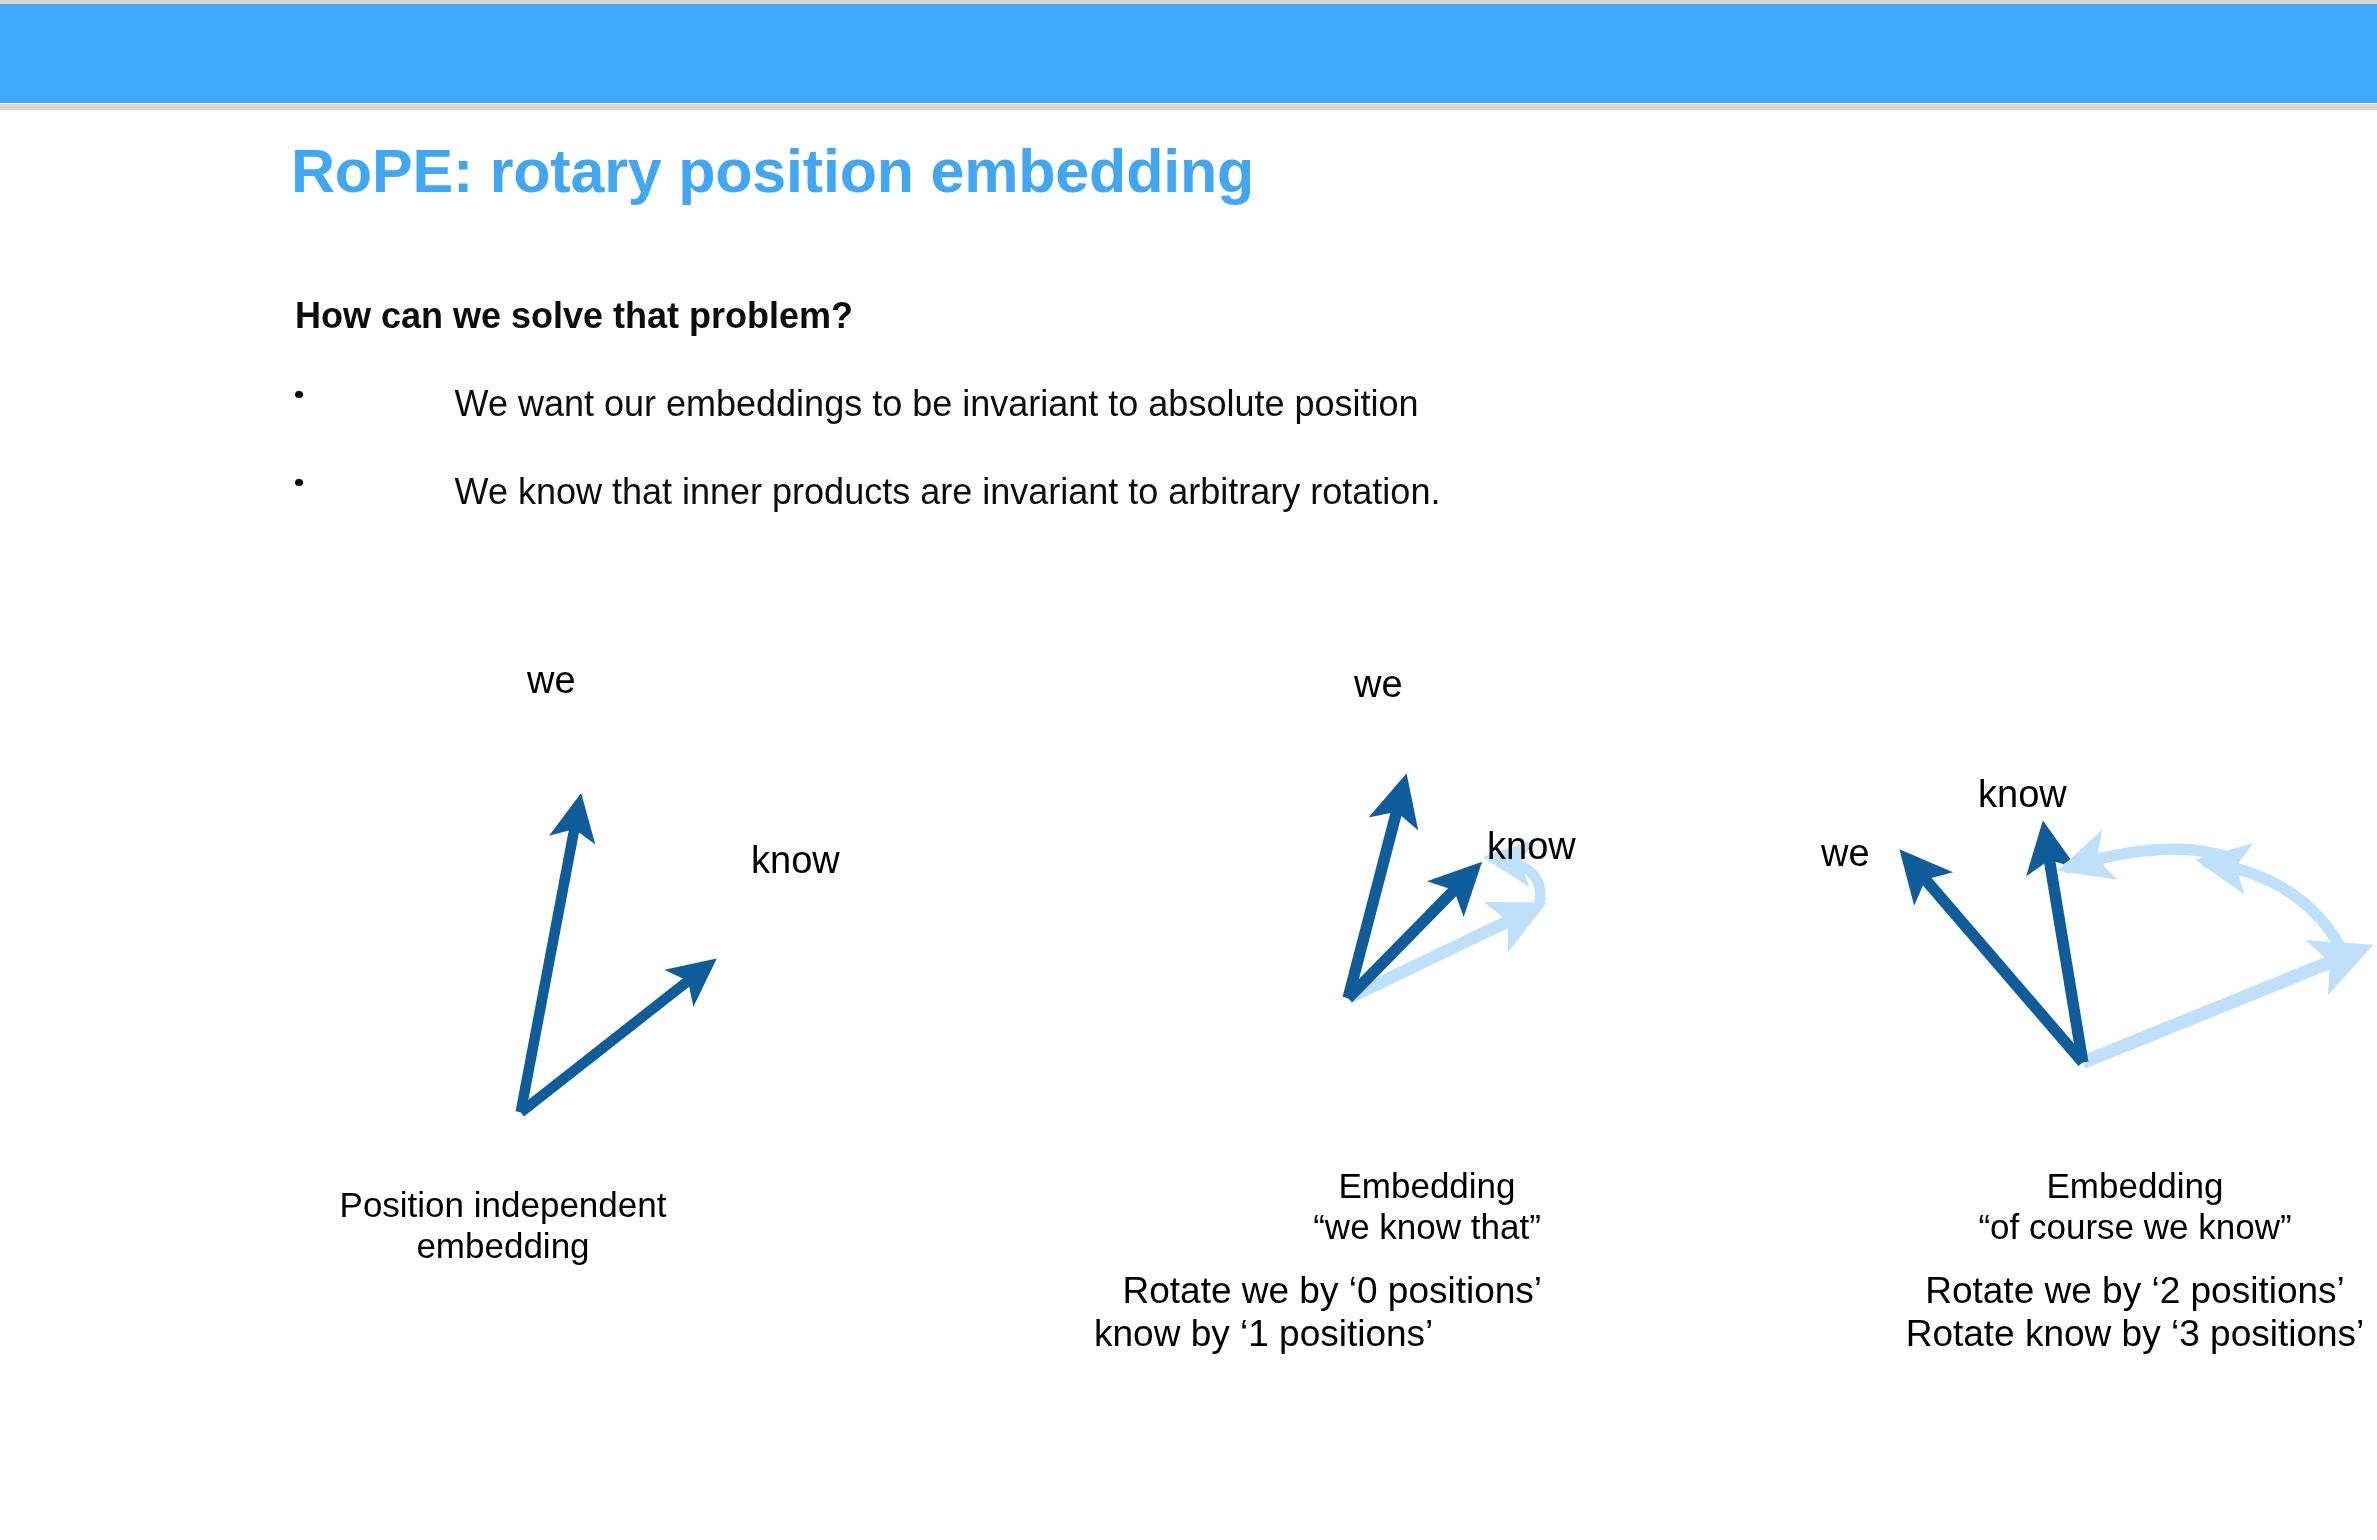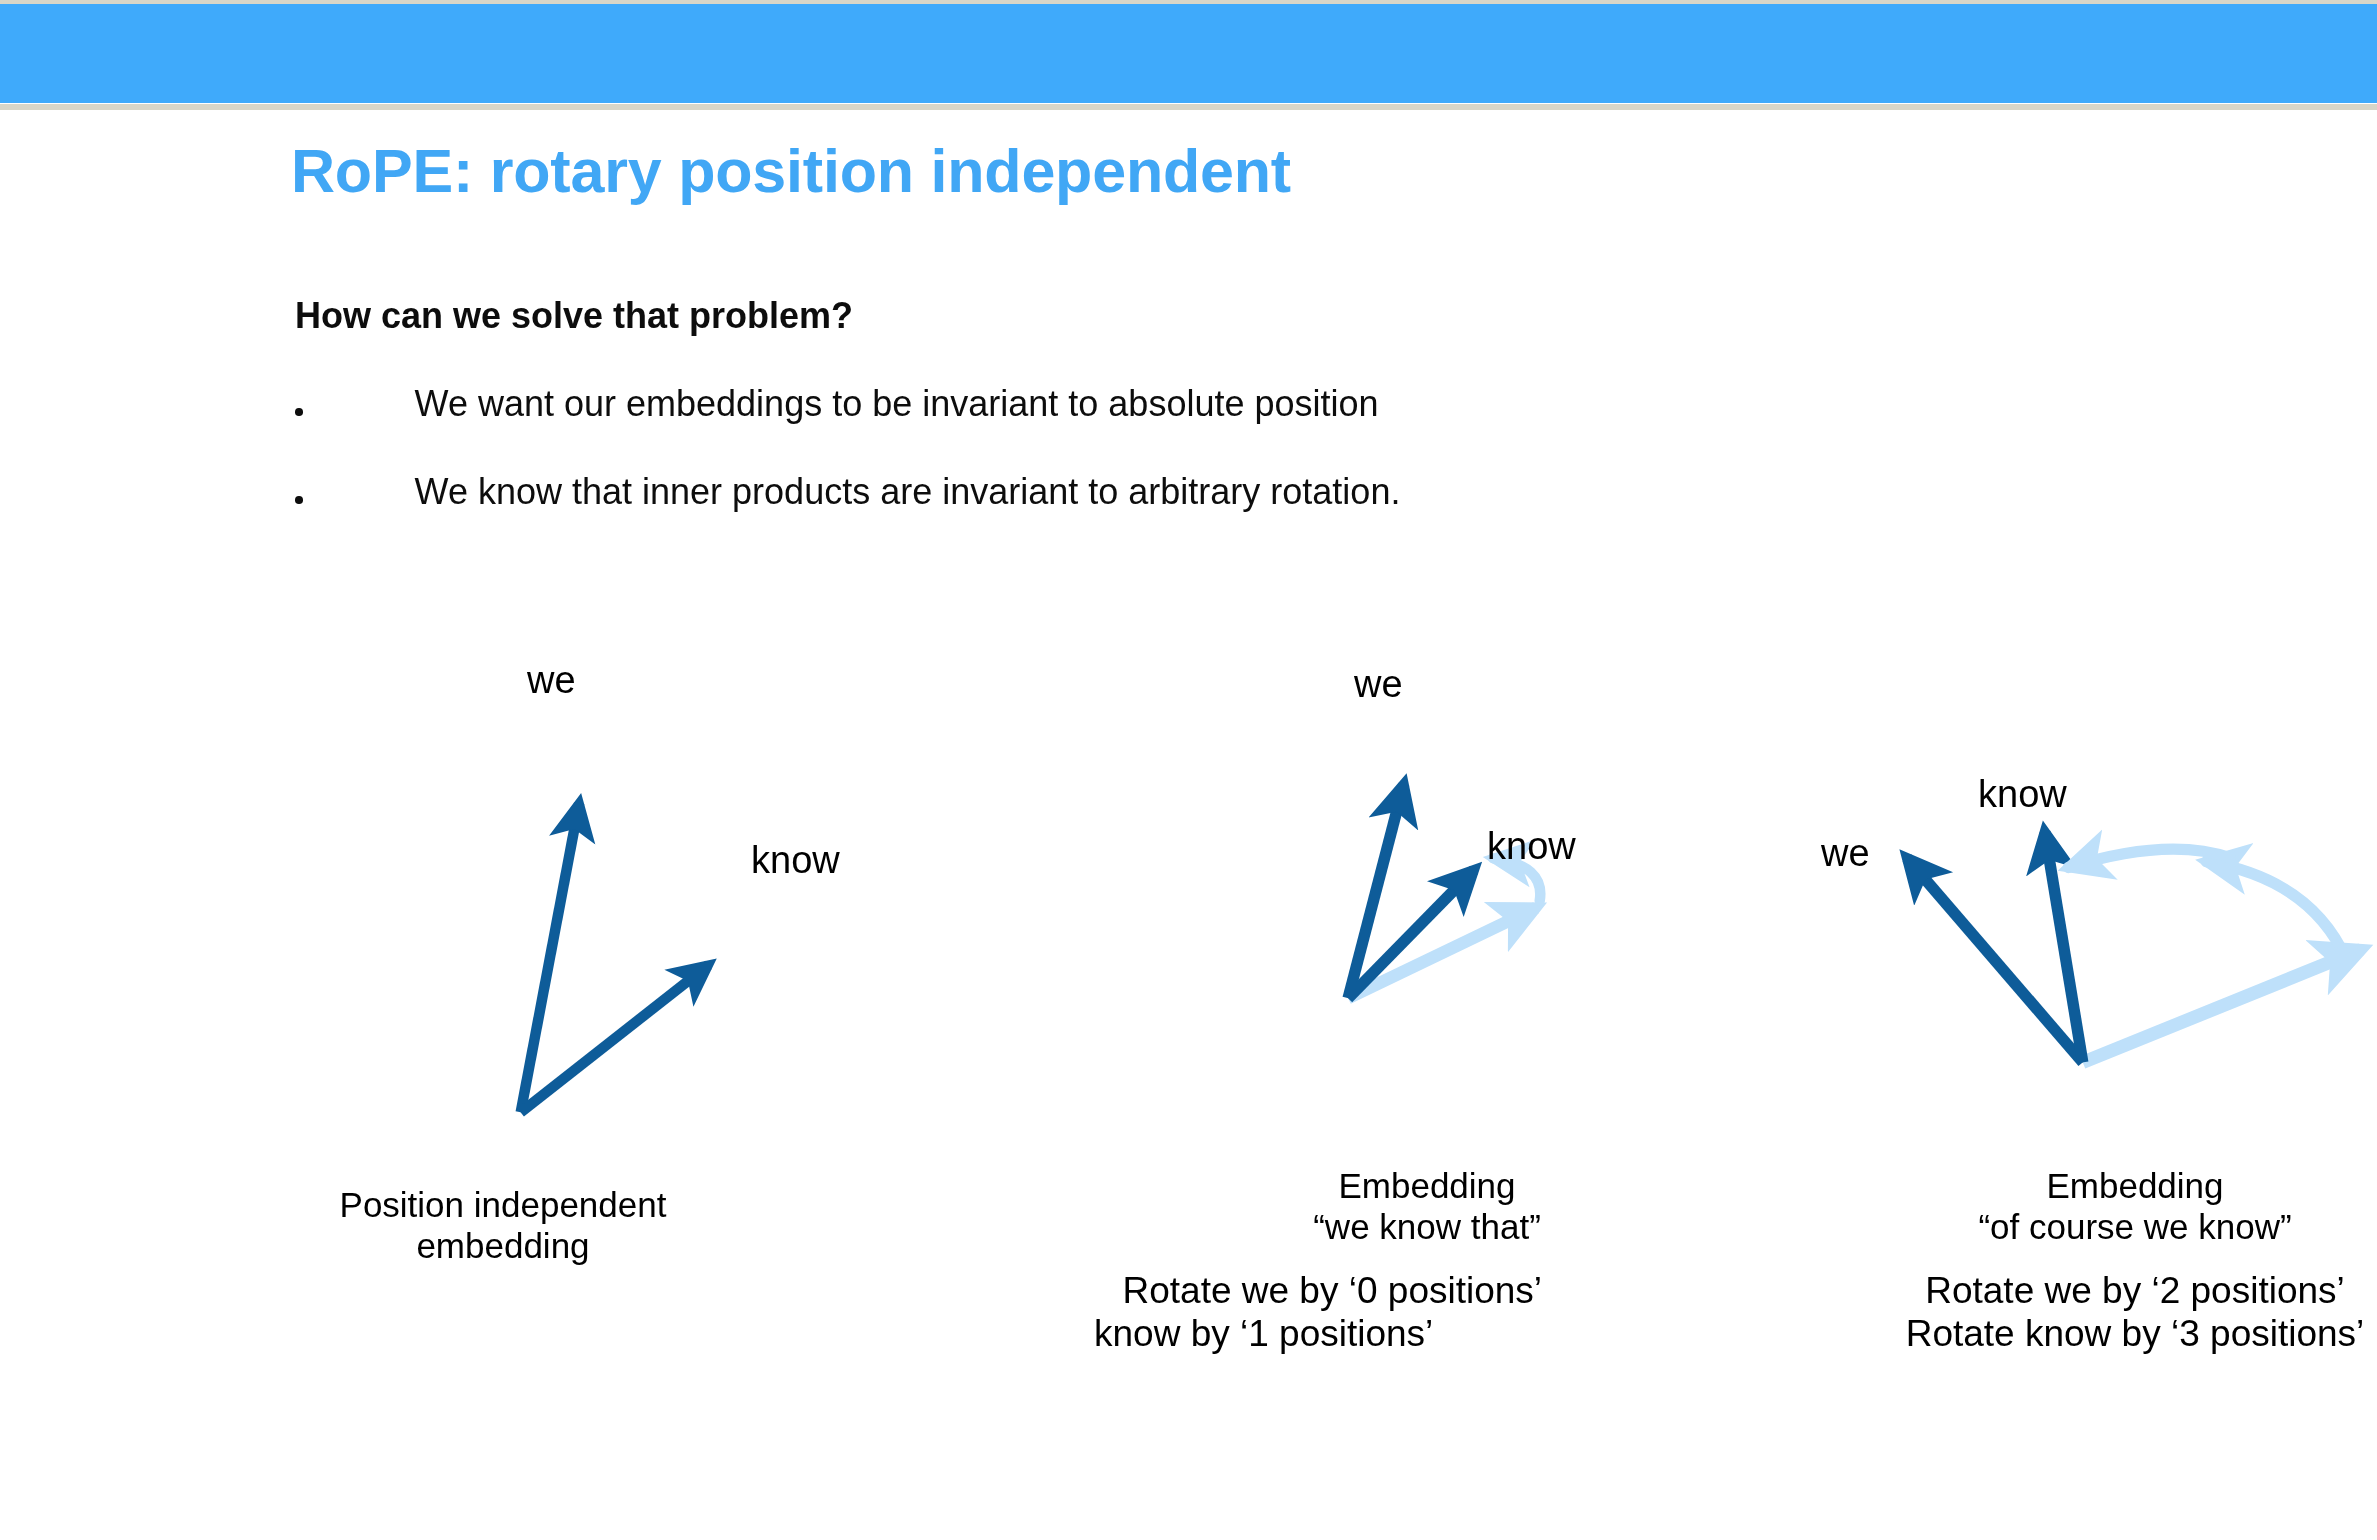--- a/index.html
+++ b/index.html
@@ -56,24 +56,25 @@
     left: 295px;
     top: 295px;
     font-size: 36px;
     font-weight: bold;
     color: #0d0d0d;
     white-space: nowrap;
   }
   .bullet-row {
     position: absolute;
     display: flex;
-    align-items: flex-end;
+    align-items: center;
     font-size: 36px;
     color: #0d0d0d;
     white-space: nowrap;
+    gap: 40px;
   }
   .bullet-row.b1 { left: 295px; top: 383px; }
   .bullet-row.b2 { left: 295px; top: 471px; }
   .bullet-dot {
     display: inline-block;
     width: 7.6px; height: 7.6px;
     border-radius: 50%;
     background: #0d0d0d;
     margin-right: 0;
     position: relative;
@@ -119,21 +120,21 @@
   .cap-gap { height: 21px; }
   .cap-line { display: block; }
 </style>
 </head>
 <body>
 
 <div class="strip-top"></div>
 <div class="header-bar"></div>
 <div class="strip-under"></div>
 
-<div class="slide-title">RoPE: rotary position independent</div>
+<div class="slide-title">RoPE: rotary position embedding</div>
 
 <div class="lead">How can we solve that problem?</div>
 
 <div class="bullet-row b1">
   <span class="bullet-dot"></span>
   <span class="bullet-text">We want our embeddings to be invariant to absolute position</span>
 </div>
 
 <div class="bullet-row b2">
   <span class="bullet-dot"></span>

